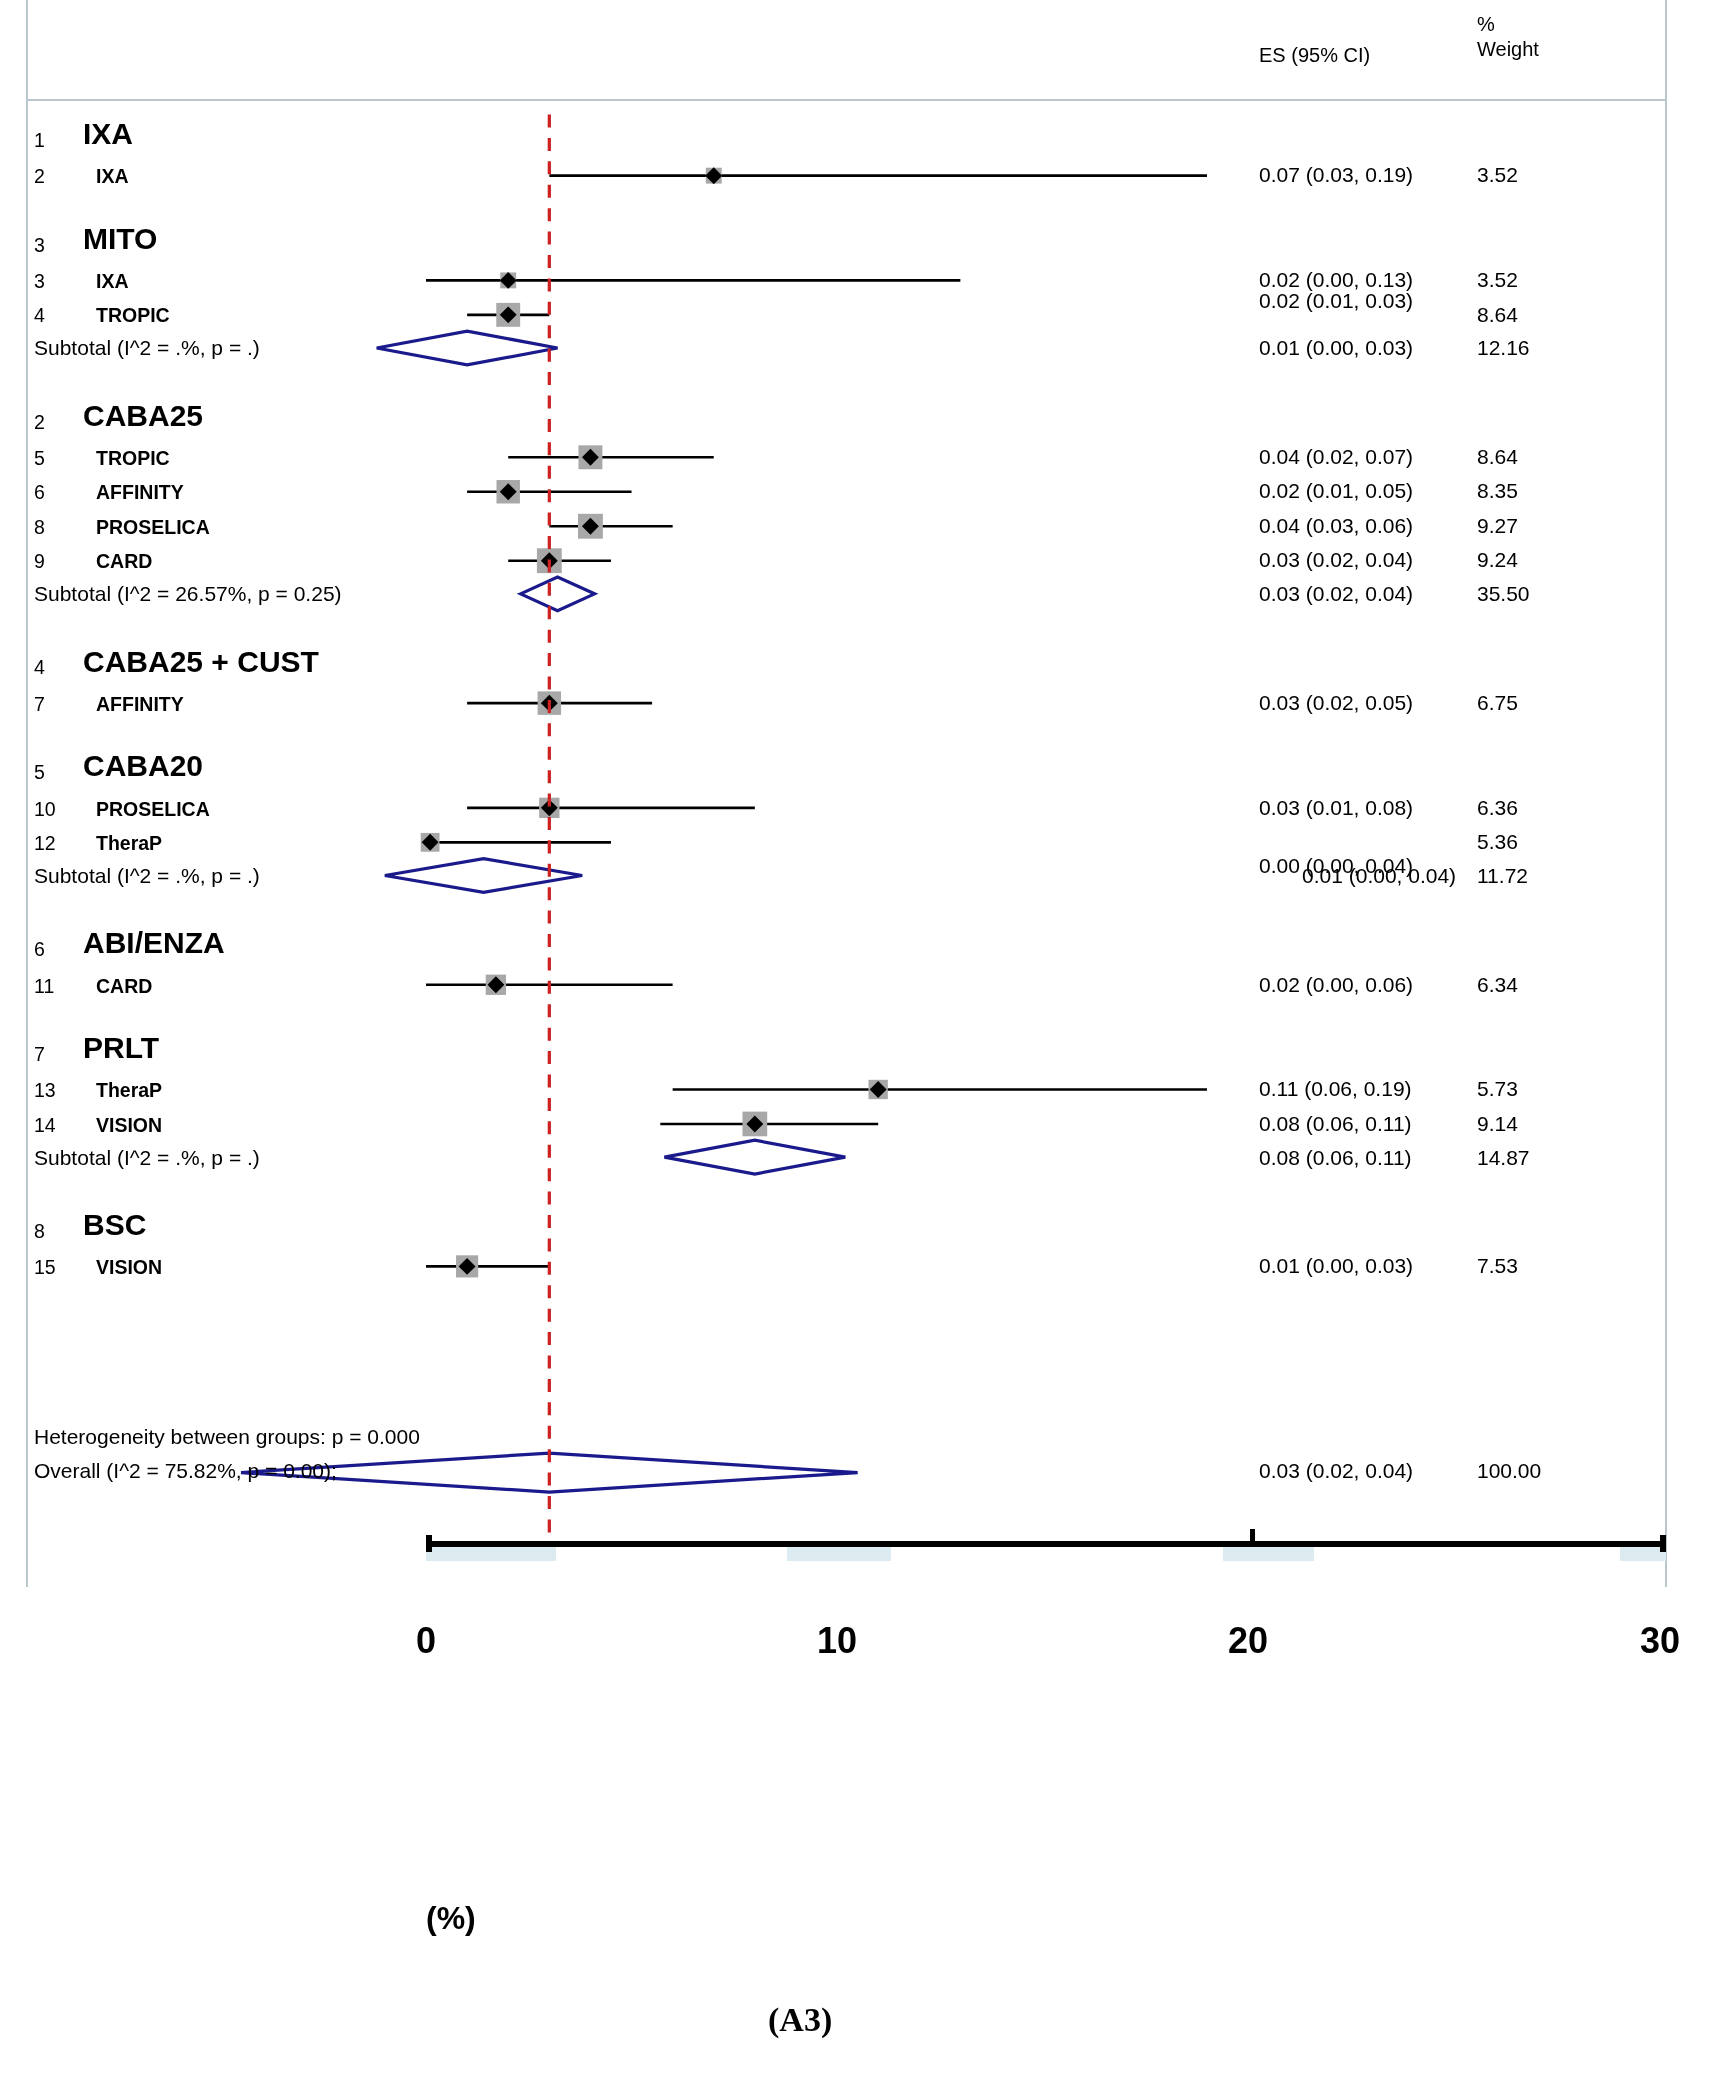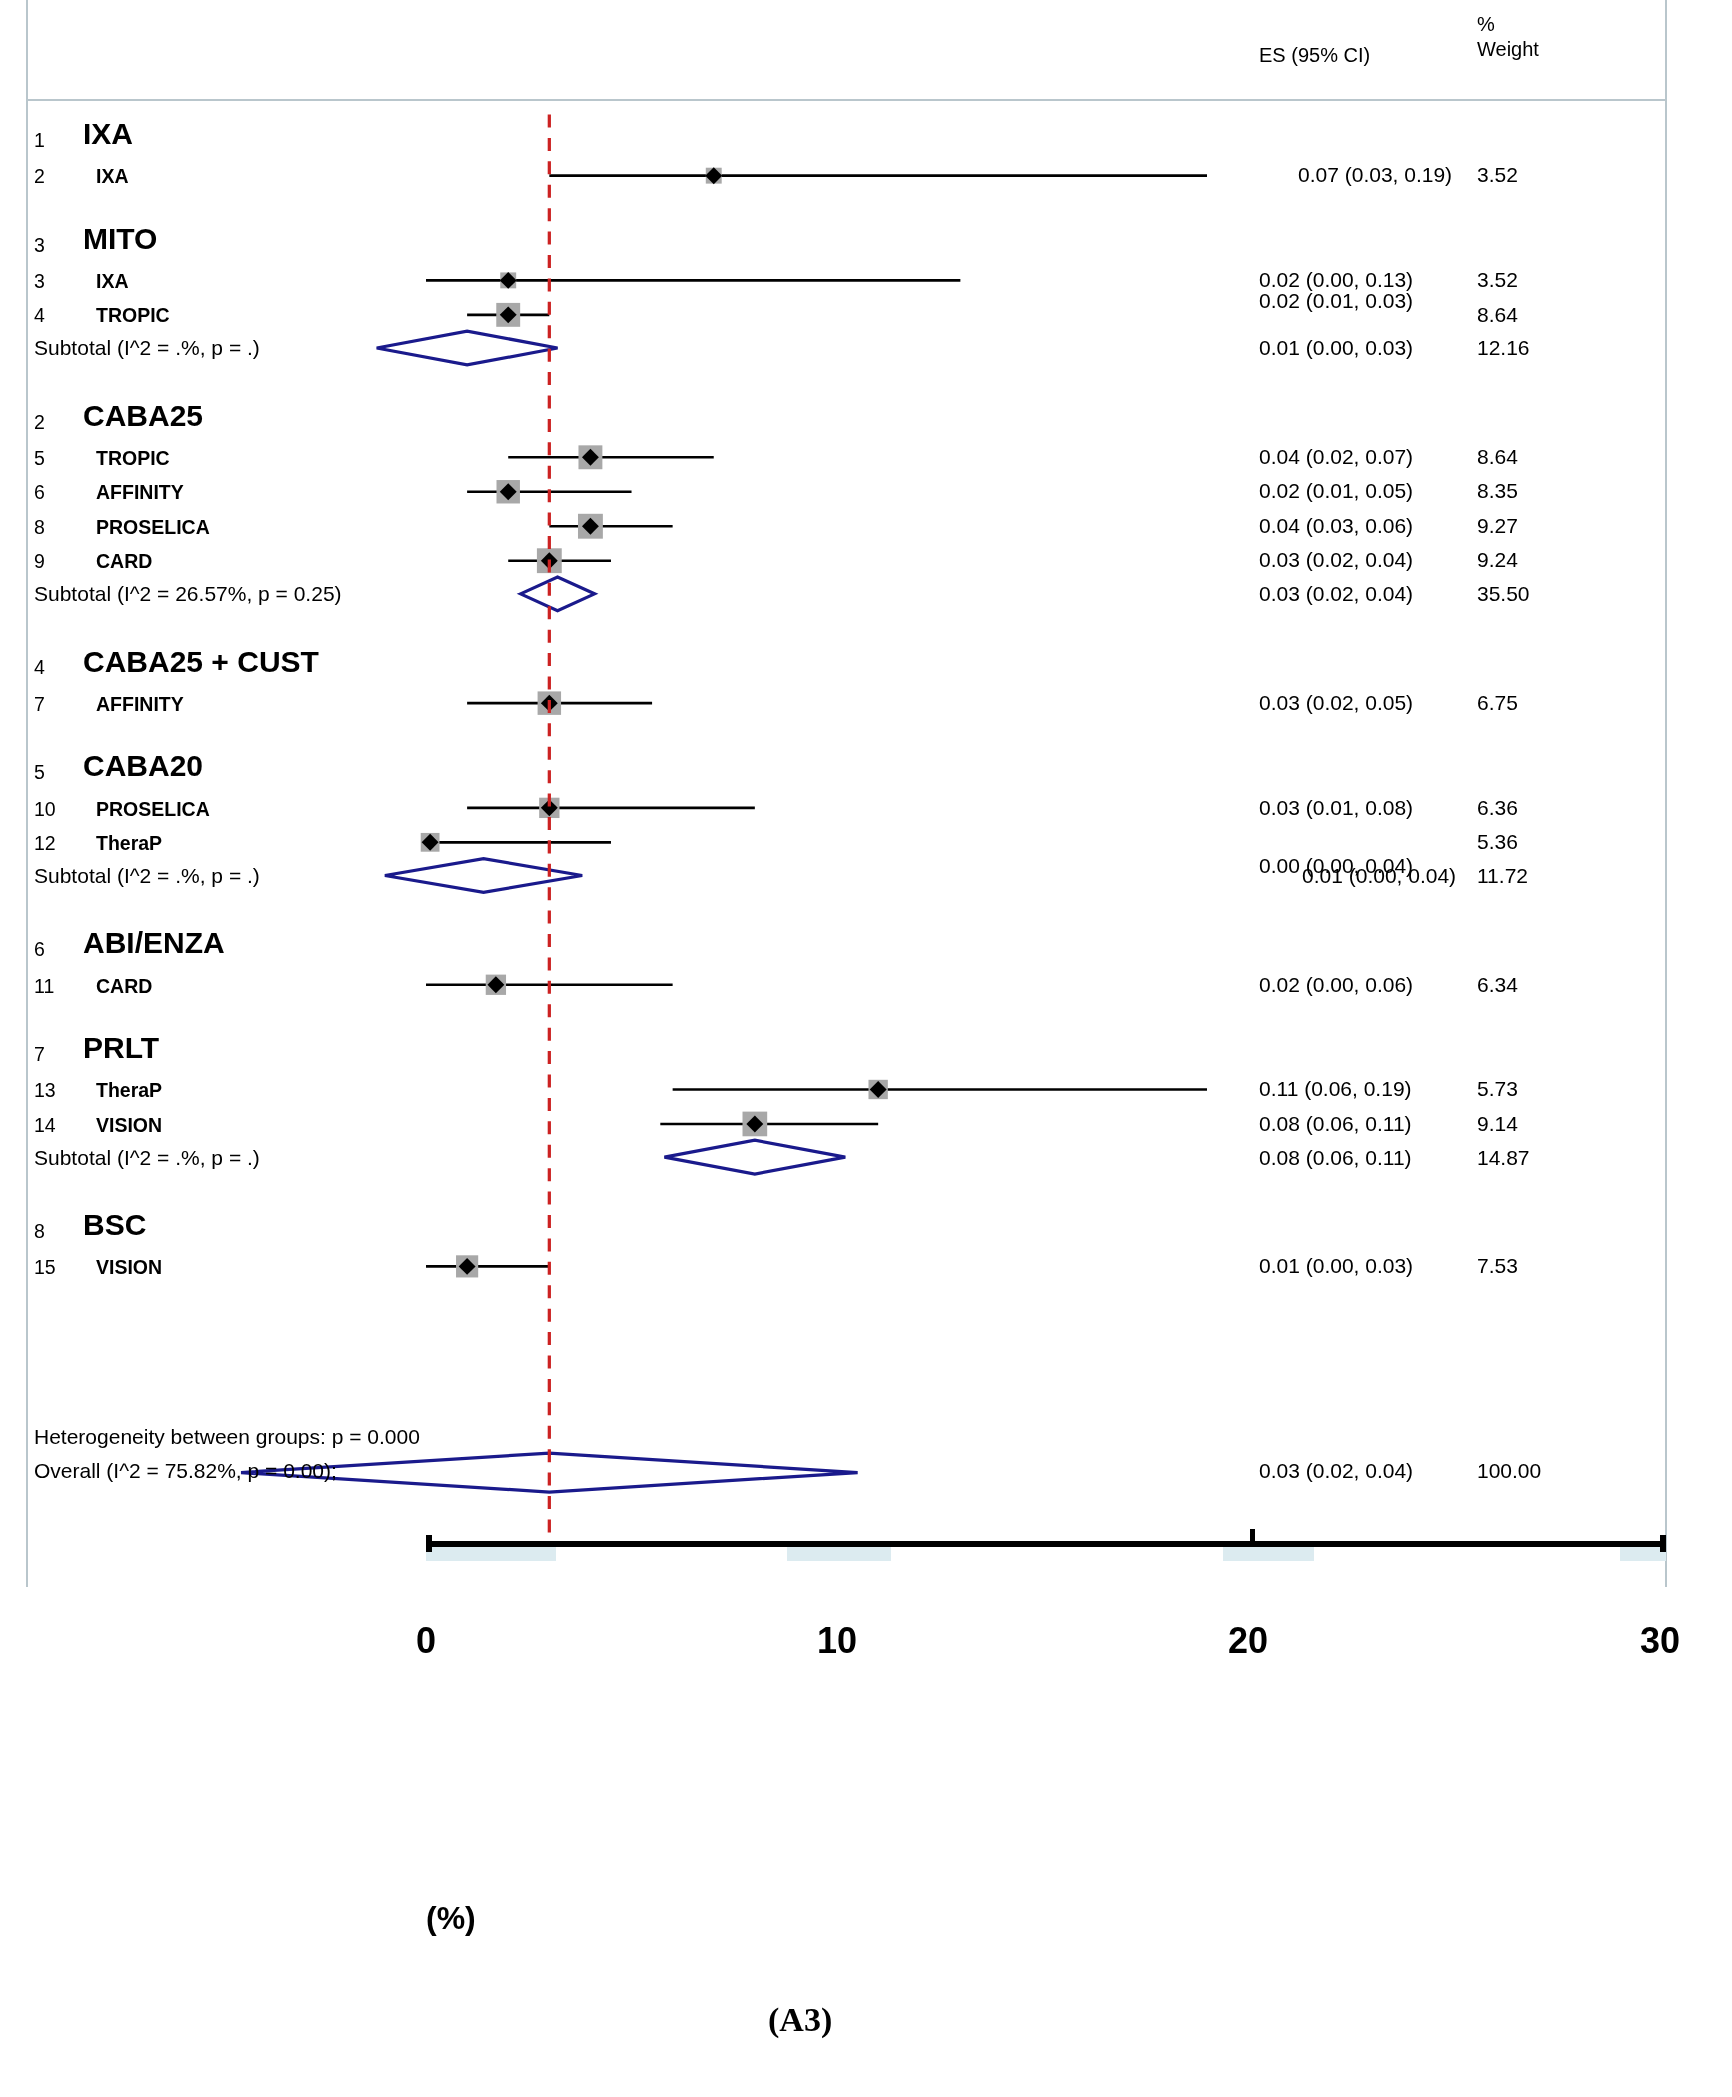--- a/index.html
+++ b/index.html
@@ -241,21 +241,21 @@
       <polygon points="718.2,1934 731.2,1947 718.2,1960 705.2,1947" fill="#000"></polygon>
       <polygon points="370.60000000000014,2264 844.6,2234 1318.6,2264 844.6,2294" fill="none" stroke="#1a1a8c" stroke-width="5"></polygon>
       <line x1="844.6" y1="176" x2="844.6" y2="2368" stroke="#cc2222" stroke-width="5" stroke-dasharray="20 16"></line>
     </svg>
 
   <div class="layer" id="textlayer">
       <div class="grp-num" style="left:34px;top:129px;">1</div>
       <div class="grp-label" style="left:83px;top:117px;">IXA</div>
       <div class="st-num" style="left:34px;top:165px;">2</div>
       <div class="st-label" style="left:96px;top:165px;">IXA</div>
-      <div class="es-val" style="top:163px;margin-left:39px;">0.07 (0.03, 0.19)</div>
+      <div class="es-val" style="top:163px;">0.07 (0.03, 0.19)</div>
       <div class="wt-val" style="top:163px;">3.52</div>
       <div class="grp-num" style="left:34px;top:234px;">3</div>
       <div class="grp-label" style="left:83px;top:222px;">MITO</div>
       <div class="st-num" style="left:34px;top:270px;">3</div>
       <div class="st-label" style="left:96px;top:270px;">IXA</div>
       <div class="es-val" style="top:268px;">0.02 (0.00, 0.13)</div>
       <div class="wt-val" style="top:268px;">3.52</div>
       <div class="st-num" style="left:34px;top:304px;">4</div>
       <div class="st-label" style="left:96px;top:304px;">TROPIC</div>
       <div class="es-val" style="top:289px;">0.02 (0.01, 0.03)</div>

